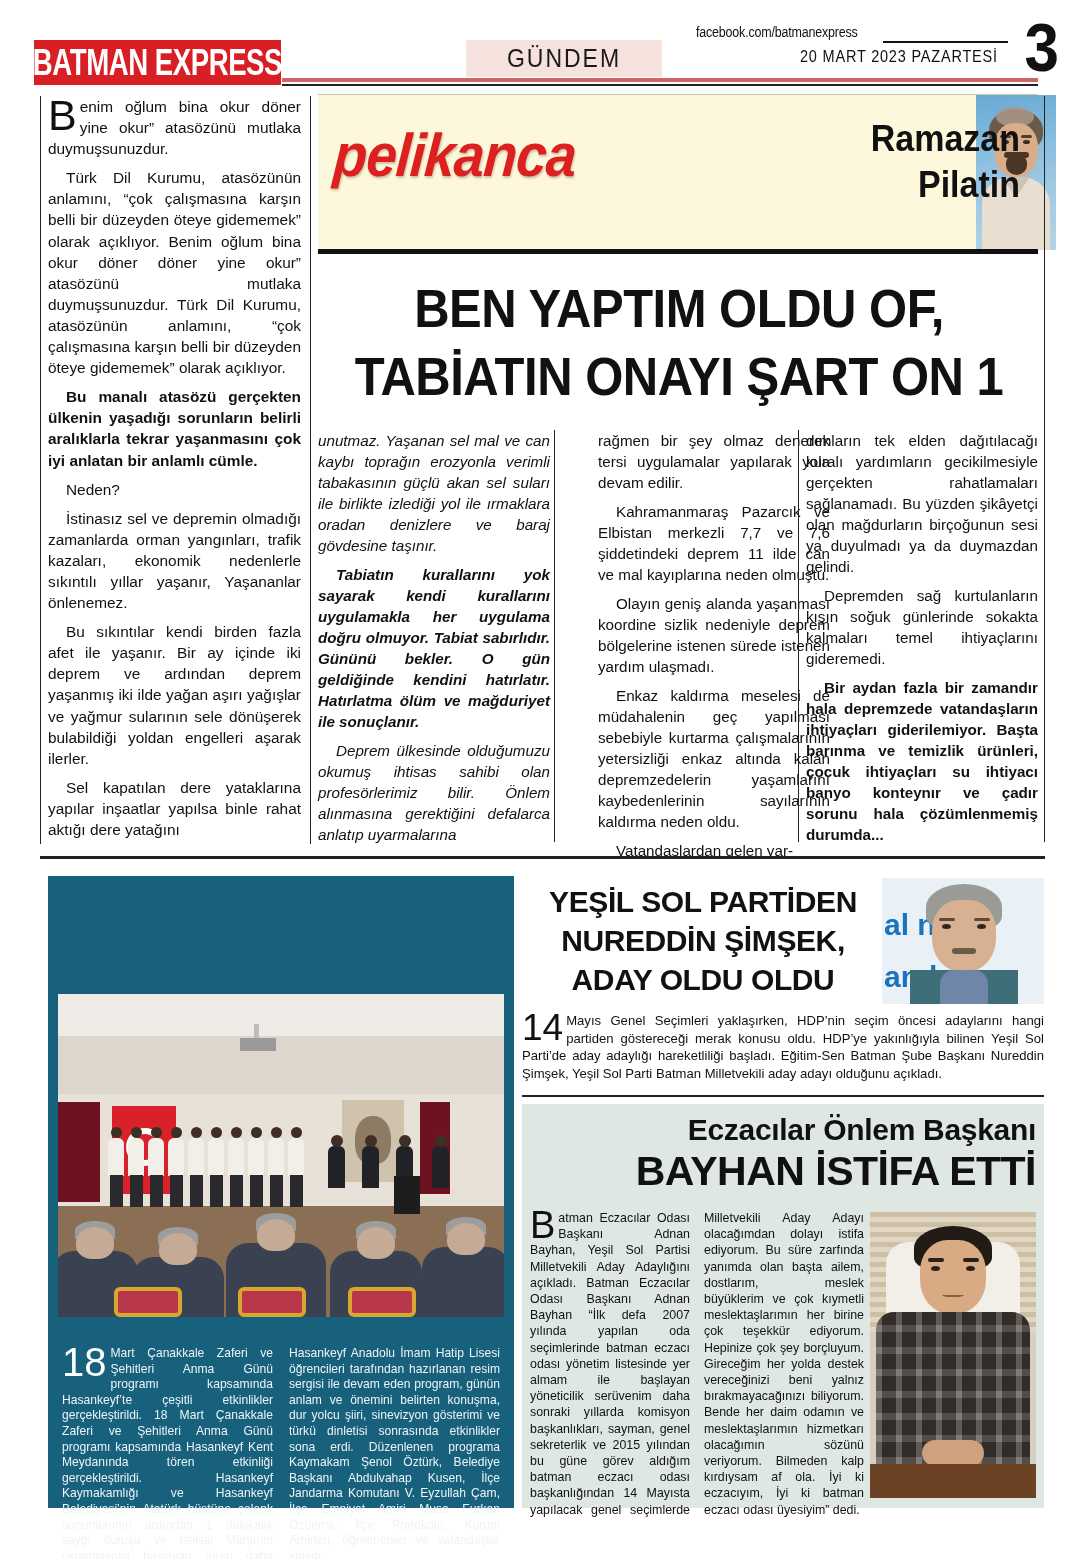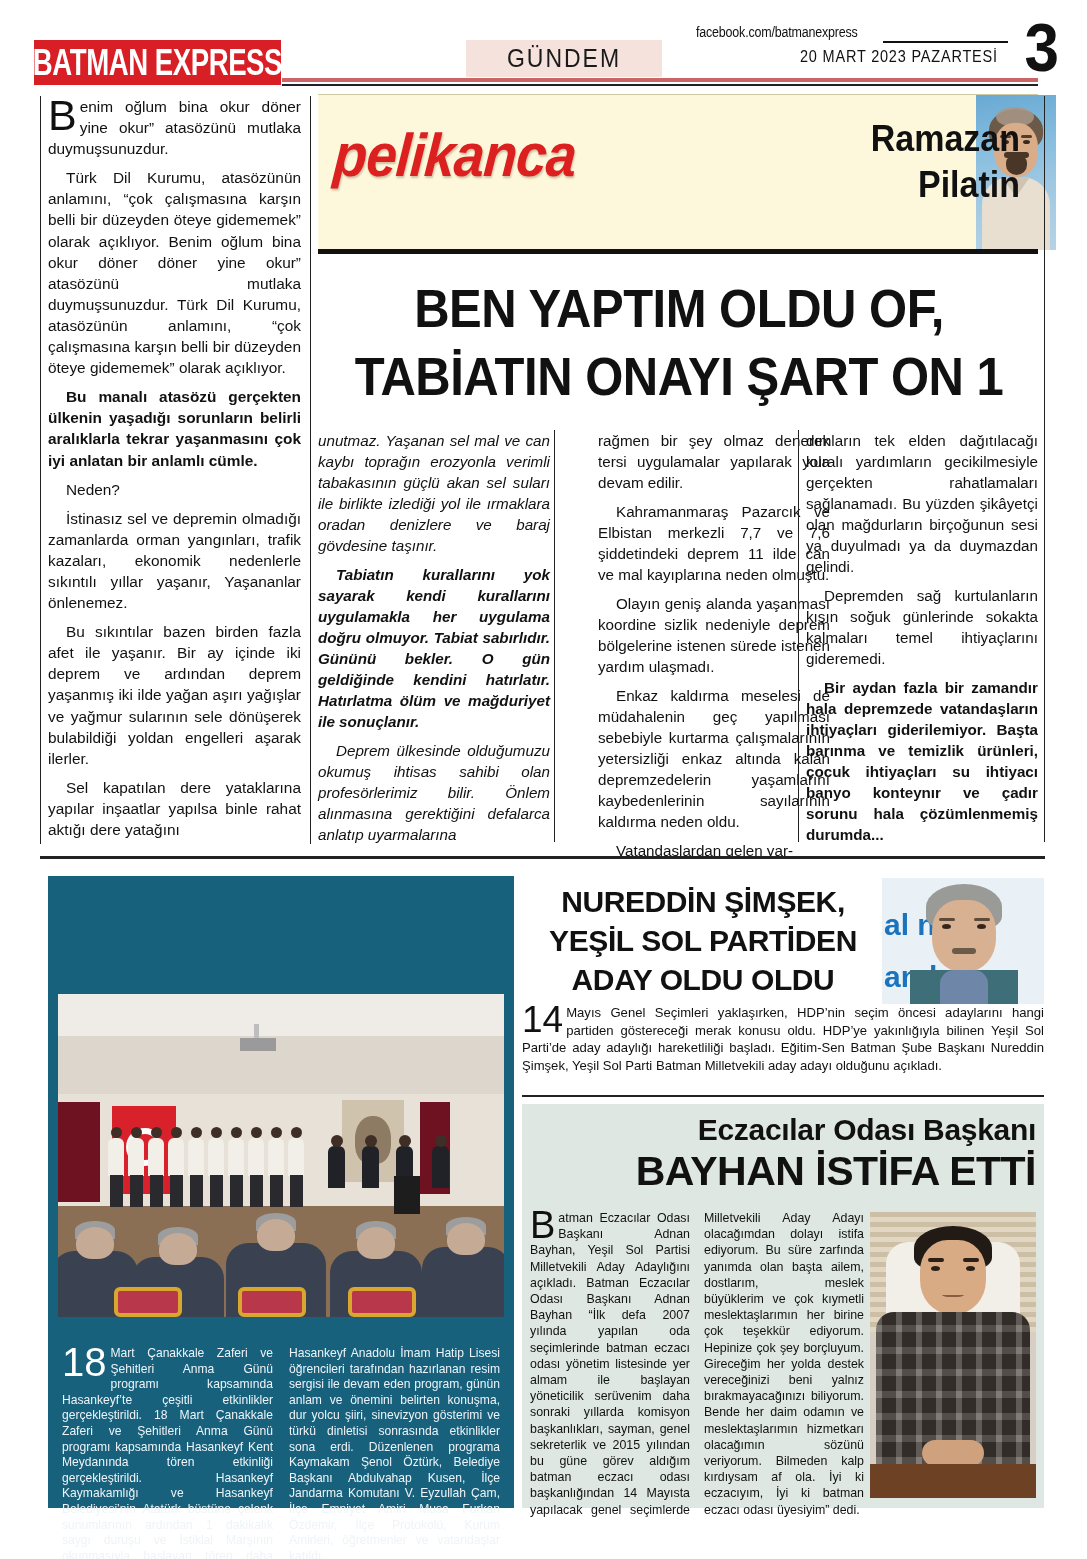--- a/index.html
+++ b/index.html
@@ -324,21 +324,21 @@
   .nu-eye.l{left:60px;} .nu-eye.r{left:95px;}
   .nu-brow { position:absolute; width:16px; height:3px; background:#5d4a38; border-radius:2px; top:40px;}
   .nu-brow.l{left:57px;} .nu-brow.r{left:92px;}
   .nu-stache { position:absolute; left:70px; top:70px; width:24px; height:6px;
     background:#6b5a48; border-radius:3px;}
   .nu-shirt { position:absolute; left:28px; top:92px; width:108px; height:36px; background:#3e6f78;}
   .nu-tee { position:absolute; left:58px; top:92px; width:48px; height:36px;
     background:#6e86a8; border-radius:14px 14px 0 0;}
   .nu-body {
     position: absolute;
-    left: 0; top: 128px;
+    left: 0; top: 136px;
     width: 522px;
     font-size: 13.1px;
     line-height: 17.6px;
     text-align: justify;
     color: #111;
   }
   .nu-drop {
     float: left;
     font-size: 37px;
     line-height: 30px;
@@ -436,21 +436,21 @@
 
 <div class="vrule" style="left:40px; height:748px;"></div>
 <div class="vrule" style="left:310px; height:748px;"></div>
 
 <div class="col-left">
   <p class="drop"><span class="dropcap">B</span><span>enim oğlum bina okur döner yine okur” atasözünü mutlaka duymuşsunuzdur.</span></p>
   <p>Türk Dil Kurumu, atasözünün anlamını, “çok çalışmasına karşın belli bir düzeyden öteye gidememek” olarak açıklıyor. Benim oğlum bina okur döner döner yine okur” atasözünü mutlaka duymuşsunuzdur. Türk Dil Kurumu, atasözünün anlamını, “çok çalışmasına karşın belli bir düzeyden öteye gidememek” olarak açıklıyor.</p>
   <p class="b">Bu manalı atasözü gerçekten ülkenin yaşadığı sorunların belirli aralıklarla tekrar yaşanmasını çok iyi anlatan bir anlamlı cümle.</p>
   <p>Neden?</p>
   <p>İstinasız sel ve depremin olmadığı zamanlarda orman yangınları, trafik kazaları, ekonomik nedenlerle sıkıntılı yıllar yaşanır, Yaşananlar önlenemez.</p>
-  <p>Bu sıkıntılar bazen birden fazla afet ile yaşanır. Bir ay içinde iki deprem ve ardından deprem yaşanmış iki ilde yağan aşırı yağışlar ve yağmur sularının sele dönüşerek bulabildiği yoldan engelleri aşarak ilerler.</p>
+  <p>Bu sıkıntılar kendi birden fazla afet ile yaşanır. Bir ay içinde iki deprem ve ardından deprem yaşanmış iki ilde yağan aşırı yağışlar ve yağmur sularının sele dönüşerek bulabildiği yoldan engelleri aşarak ilerler.</p>
   <p>Sel kapatılan dere yataklarına yapılar inşaatlar yapılsa binle rahat aktığı dere yatağını</p>
 </div>
 
 <div class="pelikanca">
   <div class="pelikanca-title">pelikanca</div>
   <div class="author-photo">
     <div class="ap-hair"></div>
     <div class="ap-hair-hi"></div>
     <div class="ap-face"></div>
     <div class="ap-brow l"></div>
@@ -539,22 +539,22 @@
       <div class="hk-chair" style="left:290px"></div>
     </div>
   </div>
   <div class="hk-body">
     <p><span class="hk-drop">18</span><span> Mart Çanakkale Zaferi ve Şehitleri Anma Günü programı kapsamında Hasankeyf’te çeşitli etkinlikler gerçekleştirildi. 18 Mart Çanakkale Zaferi ve Şehitleri Anma Günü programı kapsamında Hasankeyf Kent Meydanında tören etkinliği gerçekleştirildi. Hasankeyf Kaymakamlığı ve Hasankeyf Belediyesi’nin Atatürk büstüne çelenk sunumlarının ardından 1 dakikalık saygı duruşu ve İstiklal Marşının okunmasıyla başlayan tören daha sonra çeşitli etkinlikler ile devam etti. Hasankeyf Anadolu İmam Hatip Lisesi öğrencileri tarafından hazırlanan resim sergisi ile devam eden program, günün anlam ve önemini belirten konuşma, dur yolcu şiiri, sinevizyon gösterimi ve türkü dinletisi sonrasında etkinlikler sona erdi. Düzenlenen programa Kaymakam Şenol Öztürk, Belediye Başkanı Abdulvahap Kusen, İlçe Jandarma Komutanı V. Eyzullah Çam, İlçe Emniyet Amiri Musa Furkan Özdemir, İlçe Protokolü, Kurum Amirleri, öğretmenler ve vatandaşlar katıldı.</span></p>
   </div>
 </div>
 
 <div class="story-nu">
   <div class="nu-headline">
+    <div>YEŞİL SOL PARTİDEN</div>
     <div>NUREDDİN ŞİMŞEK,</div>
-    <div>YEŞİL SOL PARTİDEN</div>
     <div>ADAY OLDU OLDU</div>
   </div>
   <div class="nu-photo">
     <div class="nu-bgtext a">al  net</div>
     <div class="nu-bgtext b">and  si</div>
     <div class="nu-hair"></div>
     <div class="nu-face"></div>
     <div class="nu-brow l"></div>
     <div class="nu-brow r"></div>
     <div class="nu-eye l"></div>
@@ -565,21 +565,21 @@
   </div>
   <div class="nu-body">
     <span class="nu-drop">14</span><span> Mayıs Genel Seçimleri yaklaşırken, HDP’nin seçim öncesi adaylarını hangi partiden göstereceği merak konusu oldu. HDP’ye yakınlığıyla bilinen Yeşil Sol Parti’de aday adaylığı hareketliliği başladı. Eğitim-Sen Batman Şube Başkanı Nureddin Şimşek, Yeşil Sol Parti Batman Milletvekili aday adayı olduğunu açıkladı.</span>
   </div>
 </div>
 
 <div class="hrule-bottom"></div>
 
 <div class="story-by">
   <div class="by-headline">
-    <div class="by-h1">Eczacılar Odası Başkanı</div>
+    <div class="by-h1">Eczacılar Önlem Başkanı</div>
     <div class="by-h2">BAYHAN İSTİFA ETTİ</div>
   </div>
   <div class="by-cols">
     <p><span class="by-drop">B</span><span>atman Eczacılar Odası Başkanı Adnan Bayhan, Yeşil Sol Partisi Milletvekili Aday Adaylığını açıkladı. Batman Eczacılar Odası Başkanı Adnan Bayhan “İlk defa 2007 yılında yapılan oda seçimlerinde batman eczacı odası yönetim listesinde yer almam ile başlayan yöneticilik serüvenim daha sonraki yıllarda komisyon başkanlıkları, sayman, genel sekreterlik ve 2015 yılından bu güne görev aldığım batman eczacı odası başkanlığından 14 Mayısta yapılacak genel seçimlerde Milletvekili Aday Adayı olacağımdan dolayı istifa ediyorum. Bu süre zarfında yanımda olan başta ailem, dostlarım, meslek büyüklerim ve çok kıymetli meslektaşlarımın her birine çok teşekkür ediyorum. Hepinize çok şey borçluyum. Gireceğim her yolda destek vereceğinizi beni yalnız bırakmayacağınızı biliyorum. Bende her daim odamın ve meslektaşlarımın hizmetkarı olacağımın sözünü veriyorum. Bilmeden kalp kırdıysam af ola. İyi ki eczacıyım, İyi ki batman eczacı odası üyesiyim” dedi.</span></p>
   </div>
   <div class="by-photo">
     <div class="by-blinds"></div>
     <div class="by-chair"></div>
     <div class="by-hair"></div>
     <div class="by-face"></div>

